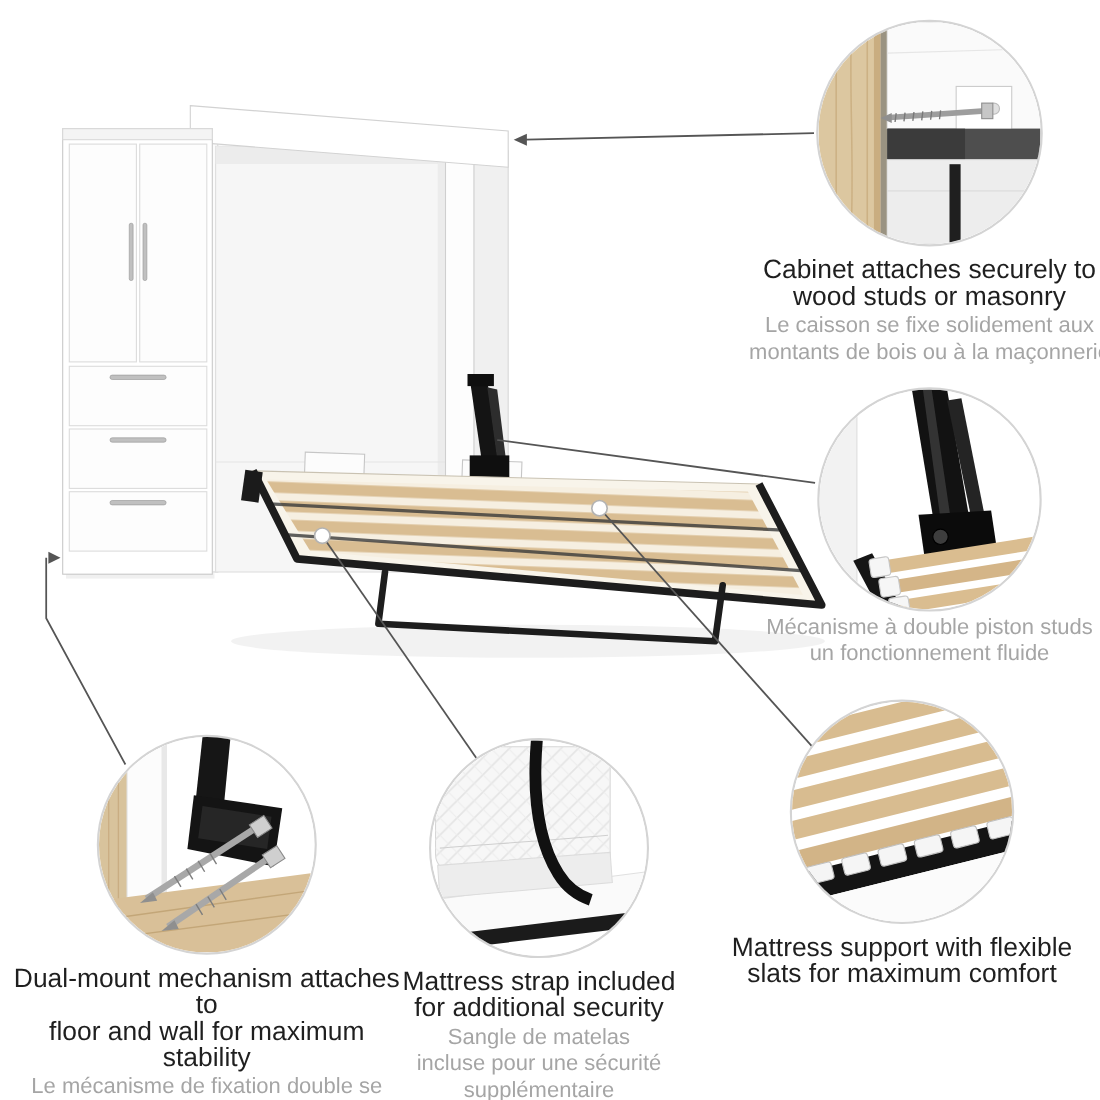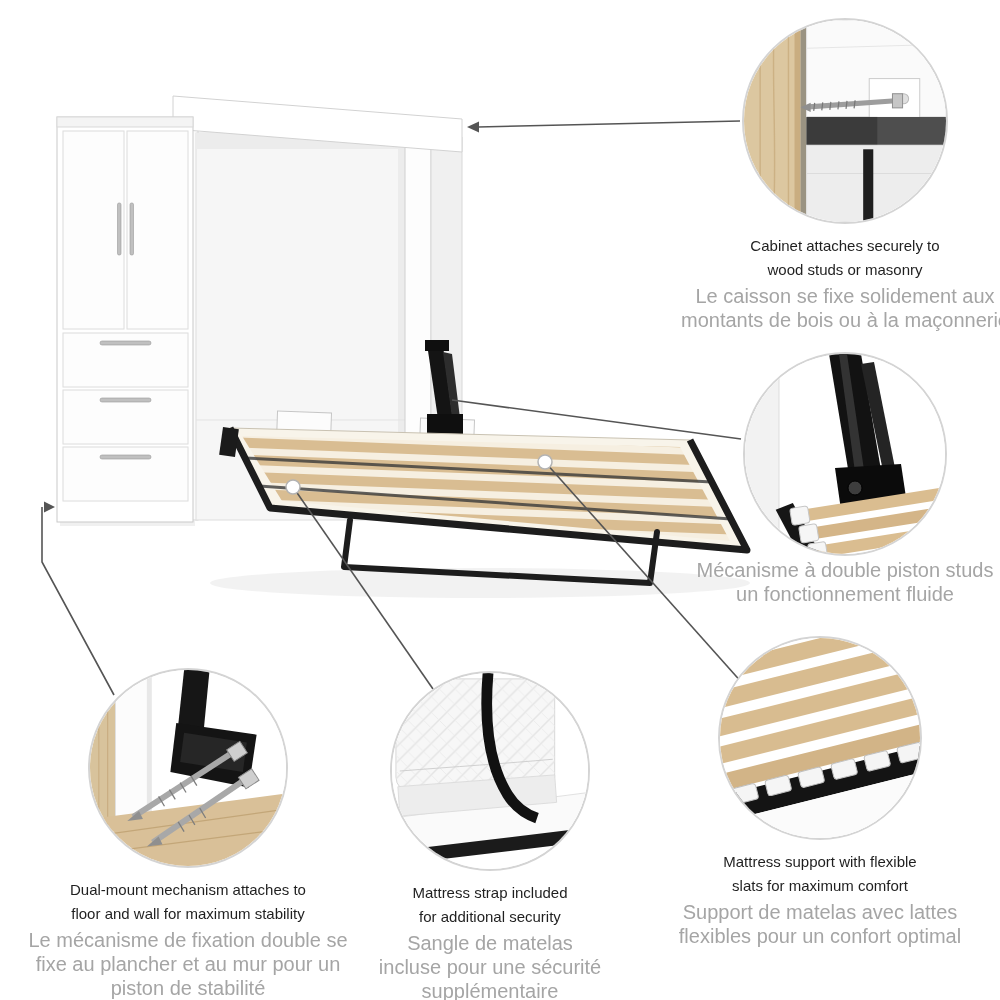--- a/index.html
+++ b/index.html
@@ -3,21 +3,21 @@
 <meta charset="utf-8">
 <style>
   * { margin:0; padding:0; box-sizing:border-box; }
   html,body { width:1000px; height:1000px; background:#ffffff; }
   body { font-family:"Liberation Sans", sans-serif; position:relative; overflow:hidden; }
   .canvas { position:absolute; inset:0; width:1000px; height:1000px; overflow:hidden; }
   #scene { position:absolute; left:0; top:0; z-index:1; }
   .callout { position:absolute; display:flex; flex-direction:column; align-items:center; text-align:center; z-index:2; }
   .circle { border-radius:50%; border:2px solid #d4d4d4; overflow:hidden; background:#fff; flex:0 0 auto; }
   .circle svg { display:block; width:100%; height:100%; }
-  .t-en { margin-top:10px; font-size:15px; line-height:24px; color:#1f1f1f; white-space:pre-line; }
+  .t-en { margin-top:10px; font-size:24px; line-height:24px; color:#1f1f1f; white-space:pre-line; }
   .t-fr { margin-top:2px; font-size:20px; line-height:24px; color:#a5a5a5; white-space:pre-line; }
 </style>
 </head>
 <body>
 
 <div class="canvas">
 
   <svg id="scene" width="1000" height="1000" viewBox="0 0 1000 1000">
     <defs>
       <pattern id="slats" width="12" height="17" patternUnits="userSpaceOnUse" patternTransform="rotate(2.2)">
@@ -262,17 +262,15 @@
             <rect x="172" y="128" width="24" height="16" rx="3"></rect>
             <rect x="206" y="128" width="24" height="16" rx="3"></rect>
           </g>
           <rect x="-50" y="158" width="300" height="50" fill="#fbfbfb"></rect>
           <rect x="-50" y="208" width="300" height="60" fill="#1a1a1a"></rect>
         </g>
       </svg>
     </div>
     <div class="t-en">Mattress support with flexible
 slats for maximum comfort</div>
-    <div class="t-fr">Support de matelas avec lattes
-flexibles pour un confort optimal</div>
   </div>
 
 </div>
 
 </body></html>

